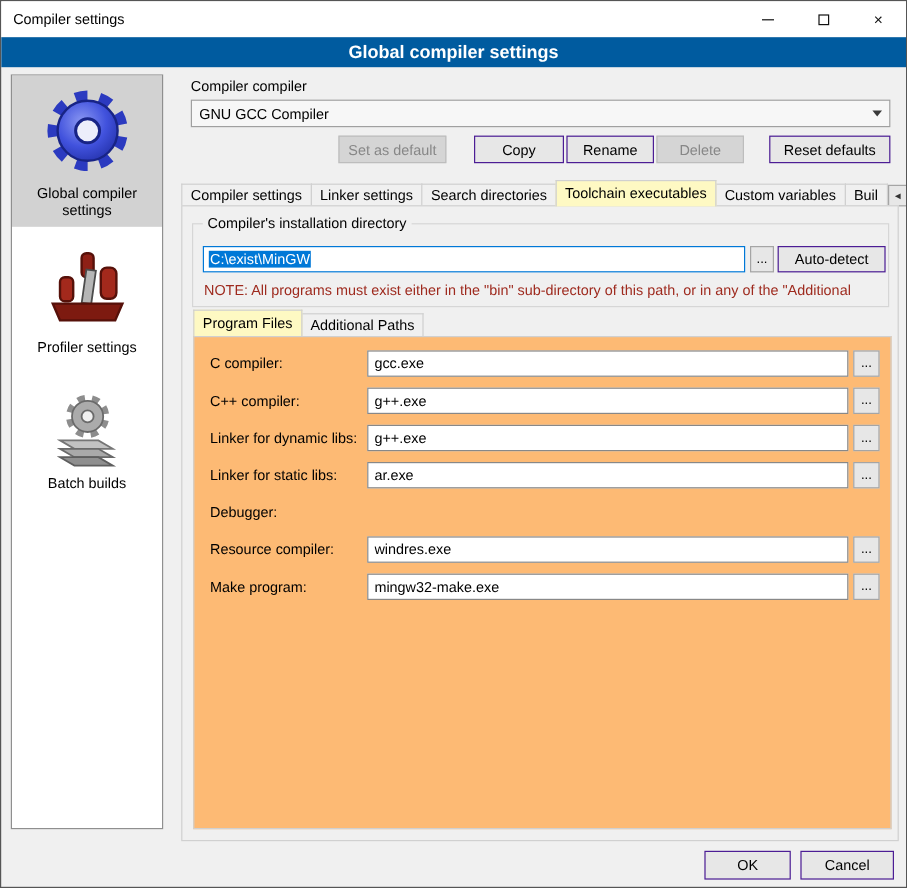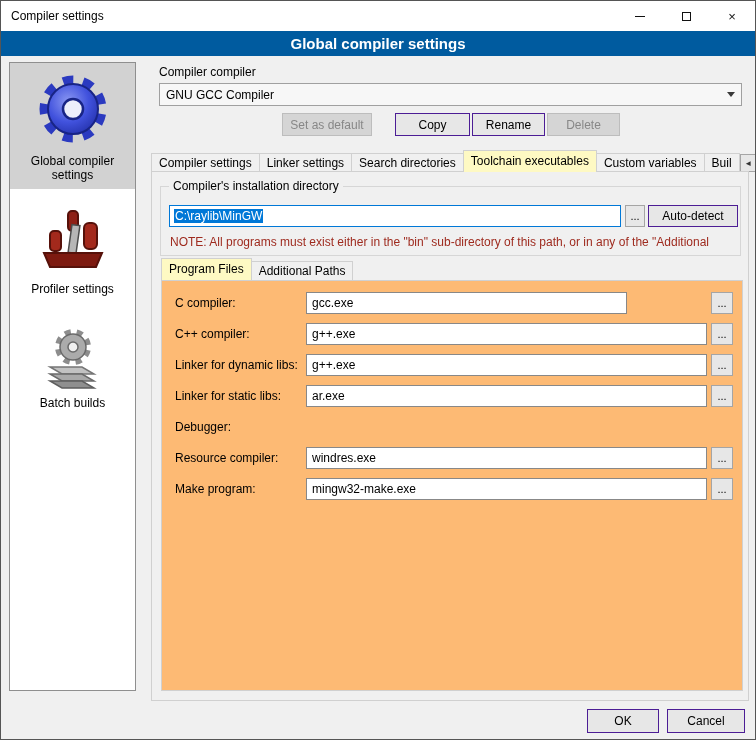--- a/index.html
+++ b/index.html
@@ -150,56 +150,57 @@
     <span>GNU GCC Compiler</span>
     <span class="chev-box">
         <span class="chevron"></span>
       </span>
   </div>
 
   <button class="btn disabled" style="left:281px; top:112px; width:90px;">Set as default</button>
   <button class="btn" style="left:394px; top:112px; width:75px;">Copy</button>
   <button class="btn" style="left:471px; top:112px; width:73px;">Rename</button>
   <button class="btn disabled" style="left:546px; top:112px; width:73px;">Delete</button>
+  <button class="btn" style="left:640px; top:112px; width:101px;">Reset defaults</button>
 
   <div class="tabbar">
     <div class="tab">Compiler settings</div>
     <div class="tab">Linker settings</div>
     <div class="tab">Search directories</div>
     <div class="tab active">Toolchain executables</div>
     <div class="tab">Custom variables</div>
     <div class="tab">Buil</div>
     <div class="tab-arrows">
       <div class="tab-arrow">◄</div>
 
     </div>
   </div>
 
   <div class="panel">
 
     <div class="groupbox">
       <span class="legend">Compiler's installation directory</span>
       <div class="textbox focused" style="position:absolute; left:8px; top:18px; width:452px; height:22px;">
-        <span class="selected-text">C:\raylib\MinGW</span>
+        <span class="selected-text">C:\exist\MinGW</span>
       </div>
       <button class="browse-btn" style="left:464px; top:18px; width:20px;">...</button>
       <button class="btn" style="left:487px; top:18px; width:90px; height:22px;">Auto-detect</button>
       <span class="note">NOTE: All programs must exist either in the "bin" sub-directory of this path, or in any of the "Additional</span>
     </div>
 
     <div class="subtabbar">
       <div class="tab active">Program Files</div>
       <div class="tab">Additional Paths</div>
     </div>
 
     <div class="subpanel">
 
       <div class="field-row" style="top:11px;">
         <span class="field-label">C compiler:</span>
-        <input class="field-input" style="left: 144px; top: 0px; width: 321px;" value="gcc.exe">
+        <input class="field-input" style="left: 144px; top: 0px; width: 401px;" value="gcc.exe">
         <button class="browse-btn" style="left:549px; top:0;">...</button>
       </div>
 
       <div class="field-row" style="top:42px;">
         <span class="field-label">C++ compiler:</span>
         <input class="field-input" style="left: 144px; top: 0px; width: 401px;" value="g++.exe">
         <button class="browse-btn" style="left:549px; top:0;">...</button>
       </div>
 
       <div class="field-row" style="top:73px;">

